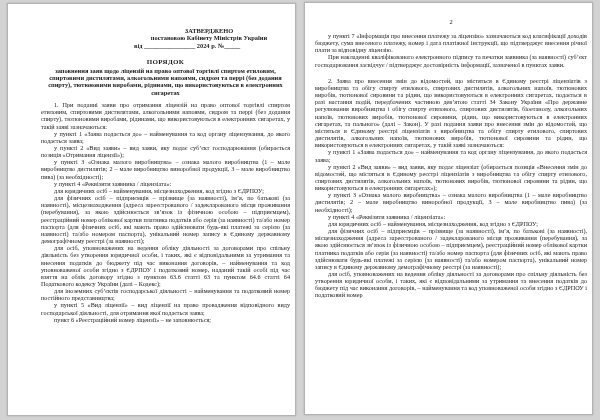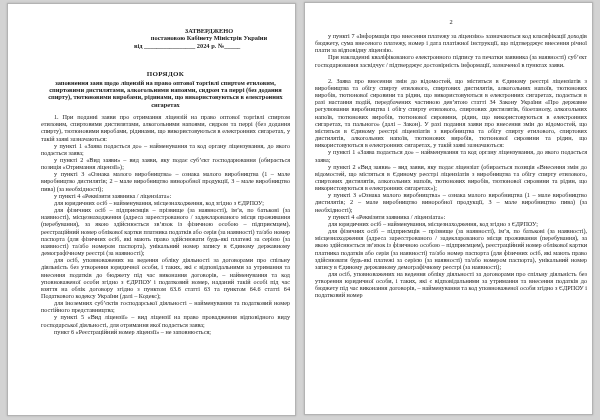--- a/index.html
+++ b/index.html
@@ -41,21 +41,21 @@
     font-size: 6.4px;
     line-height: 7.3px;
   }
   .approval .date-line { text-align: left; white-space: nowrap; }
 
   .doc-title {
     text-align: center;
     font-weight: bold;
     font-size: 7px;
     line-height: 8px;
-    margin-top: 21px;
+    margin-top: 9px;
     letter-spacing: 0.3px;
   }
   .doc-subtitle {
     text-align: center;
     font-weight: bold;
     font-size: 6.4px;
     line-height: 7.3px;
     margin-top: 1px;
   }
 

